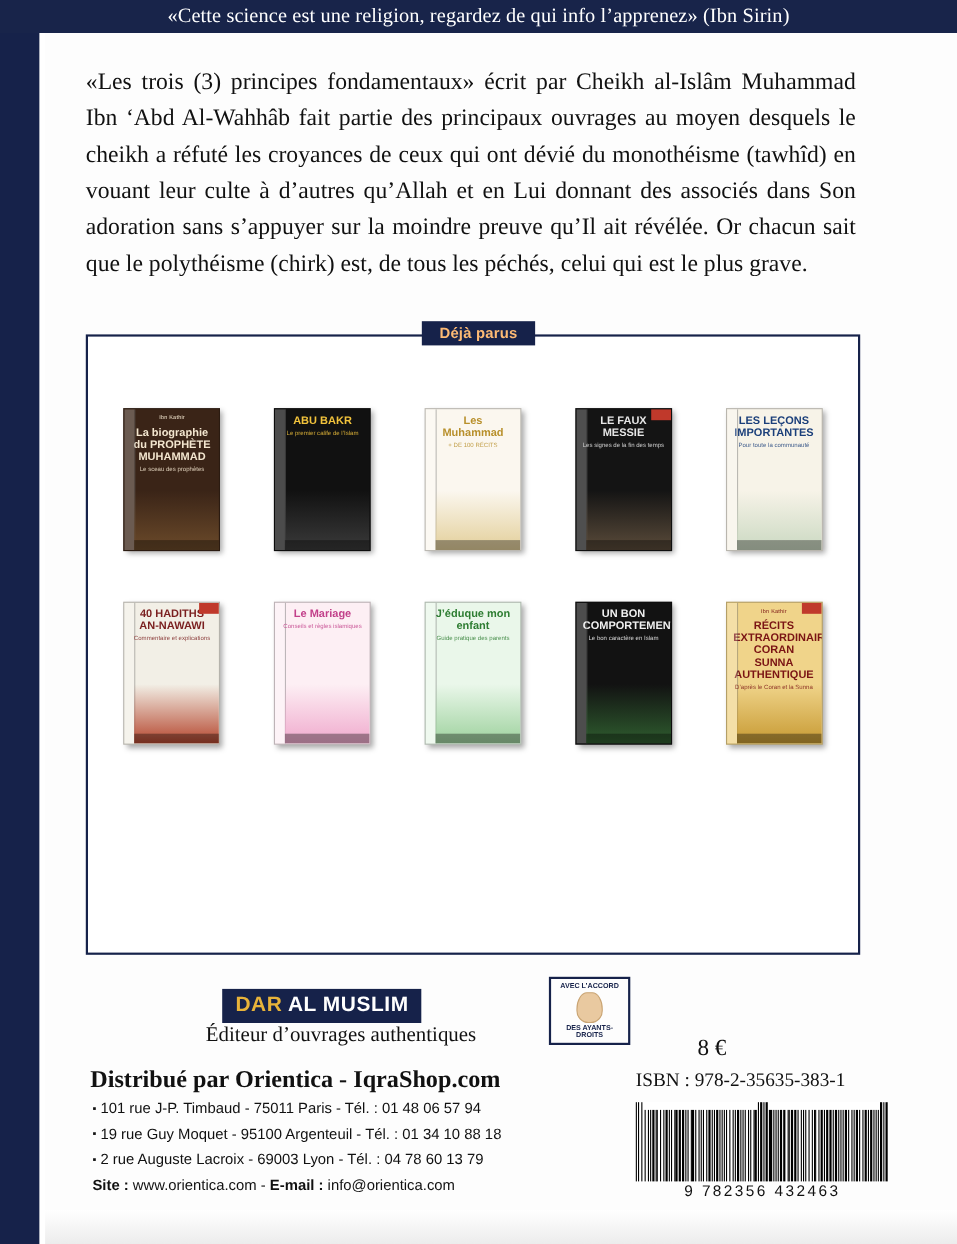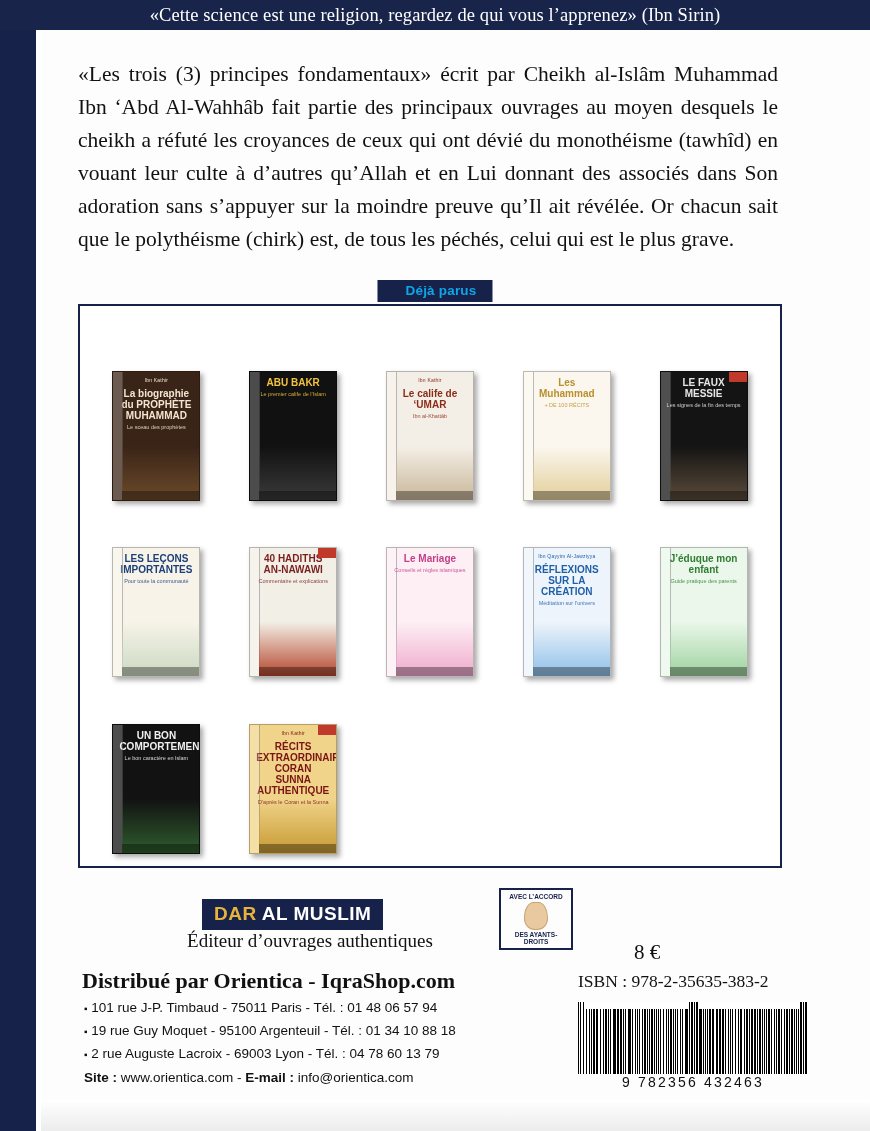--- a/index.html
+++ b/index.html
@@ -71,27 +71,27 @@
     top: 304px;
     width: 700px;
     height: 560px;
     border: 2px solid #16224a;
     background: #fff;
   }
   .books-title {
     position: absolute;
     left: 50%;
     transform: translateX(-50%);
-    top: 280px;
+    top: 292px;
     background: #16224a;
-    color: #0ea5e9;
+    color: #fdba74;
     font-family: "Liberation Sans", sans-serif;
     font-size: 13.5px;
     font-weight: bold;
-    padding: 3px 16px 4px 28px;
+    padding: 3px 16px 4px 16px;
     letter-spacing: 0.2px;
     z-index: 5;
   }
   .grid {
     position: absolute;
     left: 10px; top: 24px;
     width: 680px; height: 524px;
     display: grid;
     grid-template-columns: repeat(5, 1fr);
     grid-template-rows: repeat(3, 1fr);
@@ -287,21 +287,21 @@
   }
 </style>
 </head>
 <body>
 
 <div class="page-frame"></div>
 <div class="left-edge"></div>
 <div class="left-edge-inner"></div>
 
 <div class="top-banner">
-  <span>«Cette science est une religion, regardez de qui vous l’apprenez» (Ibn Sirin)</span>
+  <span>«Cette science est une religion, regardez de qui info l’apprenez» (Ibn Sirin)</span>
 </div>
 
 <div class="intro">«Les trois (3) principes fondamentaux» écrit par Cheikh al-Islâm Muhammad Ibn ‘Abd Al-Wahhâb fait partie des principaux ouvrages au moyen desquels le cheikh a réfuté les croyances de ceux qui ont dévié du monothéisme (tawhîd) en vouant leur culte à d’autres qu’Allah et en Lui donnant des associés dans Son adoration sans s’appuyer sur la moindre preuve qu’Il ait révélée. Or chacun sait que le polythéisme (chirk) est, de tous les péchés, celui qui est le plus grave.</div>
 
 <div class="books-title">Déjà parus</div>
 <div class="books-box">
   <div class="grid" id="books-grid">
       <div class="book">
         <div class="cover" style="background: rgb(58, 36, 23); color: rgb(243, 230, 207);">
           <div class="spine"></div>
@@ -315,30 +315,20 @@
       <div class="book">
         <div class="cover" style="background: rgb(17, 17, 17); color: rgb(242, 195, 60);">
           <div class="spine"></div>
           <div class="art" style="background: linear-gradient(to top, rgb(58, 58, 58), rgba(0, 0, 0, 0));"></div>
           <div class="btitle">ABU BAKR</div>
           <div class="bsub">Le premier calife de l’Islam</div>
           <div class="footer-bar"></div>
         </div>
       </div>
       <div class="book">
-        <div class="cover" style="background: rgb(244, 239, 230); color: rgb(140, 43, 24);">
-          <div class="spine"></div>
-          <div class="art" style="background: linear-gradient(to top, rgb(201, 183, 154), rgba(255, 255, 255, 0));"></div>
-          <div class="brand">Ibn Kathir</div>
-          <div class="btitle">Le calife de ‘UMAR</div>
-          <div class="bsub">Ibn al-Khattâb</div>
-          <div class="footer-bar"></div>
-        </div>
-      </div>
-      <div class="book">
         <div class="cover" style="background: rgb(251, 247, 239); color: rgb(184, 144, 44);">
           <div class="spine"></div>
           <div class="art" style="background: linear-gradient(to top, rgb(227, 207, 154), rgba(255, 255, 255, 0));"></div>
           <div class="btitle">Les Muhammad</div>
           <div class="bsub">+ DE 100 RÉCITS</div>
           <div class="footer-bar"></div>
         </div>
       </div>
       <div class="book">
         <div class="cover" style="background: rgb(20, 20, 20); color: rgb(230, 230, 230);">
@@ -368,30 +358,20 @@
           <div class="footer-bar"></div>
           <div class="ribbon"></div>
         </div>
       </div>
       <div class="book">
         <div class="cover" style="background: rgb(253, 239, 244); color: rgb(194, 64, 138);">
           <div class="spine"></div>
           <div class="art" style="background: linear-gradient(to top, rgb(240, 170, 205), rgba(255, 255, 255, 0));"></div>
           <div class="btitle">Le Mariage</div>
           <div class="bsub">Conseils et règles islamiques</div>
-          <div class="footer-bar"></div>
-        </div>
-      </div>
-      <div class="book">
-        <div class="cover" style="background: rgb(238, 244, 251); color: rgb(31, 95, 168);">
-          <div class="spine"></div>
-          <div class="art" style="background: linear-gradient(to top, rgb(143, 192, 232), rgba(255, 255, 255, 0));"></div>
-          <div class="brand">Ibn Qayyim Al-Jawziyya</div>
-          <div class="btitle">RÉFLEXIONS SUR LA CRÉATION</div>
-          <div class="bsub">Méditation sur l’univers</div>
           <div class="footer-bar"></div>
         </div>
       </div>
       <div class="book">
         <div class="cover" style="background: rgb(234, 247, 234); color: rgb(46, 125, 50);">
           <div class="spine"></div>
           <div class="art" style="background: linear-gradient(to top, rgb(158, 210, 158), rgba(255, 255, 255, 0));"></div>
           <div class="btitle">J’éduque mon enfant</div>
           <div class="bsub">Guide pratique des parents</div>
           <div class="footer-bar"></div>
@@ -426,21 +406,21 @@
 </div>
 <div class="editor-line">Éditeur d’ouvrages authentiques</div>
 
 <div class="accord-stamp">
   <span>AVEC L’ACCORD</span>
   <span class="hand"></span>
   <span>DES AYANTS-DROITS</span>
 </div>
 
 <div class="price">8 €</div>
-<div class="isbn">ISBN : 978-2-35635-383-2</div>
+<div class="isbn">ISBN : 978-2-35635-383-1</div>
 
 <div class="distrib-title">Distribué par Orientica - IqraShop.com</div>
 
 <div class="addr addr1">
   <span class="bullet">▪</span>
   <span>101 rue J-P. Timbaud - 75011 Paris - Tél. : 01 48 06 57 94</span>
 </div>
 <div class="addr addr2">
   <span class="bullet">▪</span>
   <span>19 rue Guy Moquet - 95100 Argenteuil - Tél. : 01 34 10 88 18</span>

